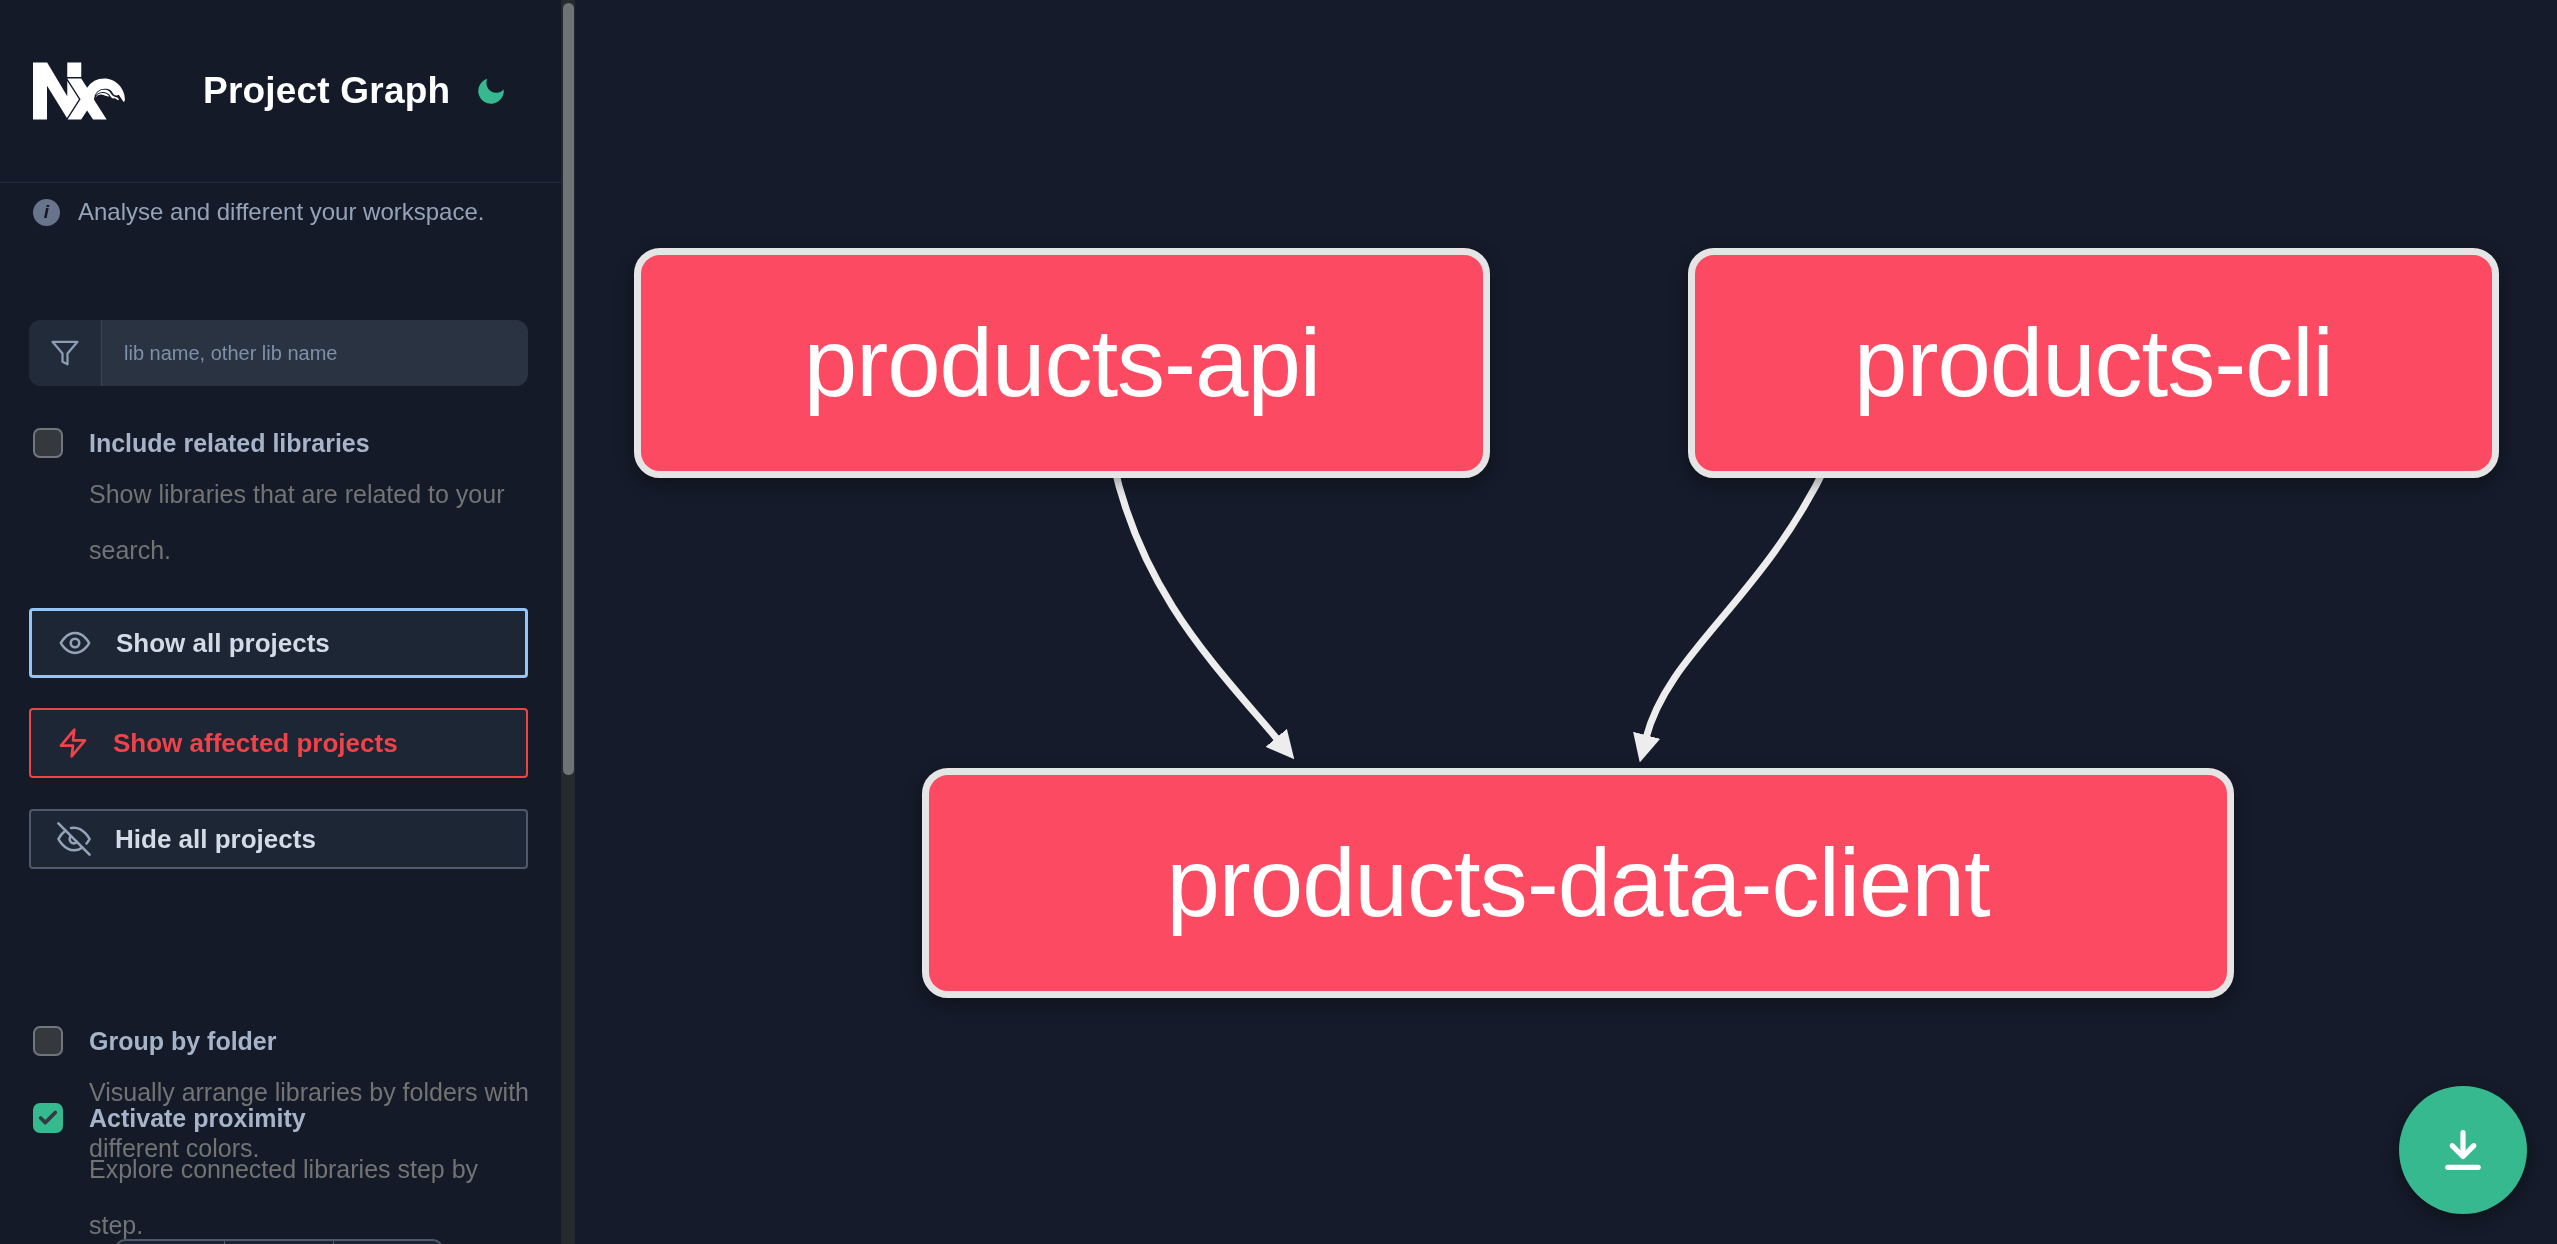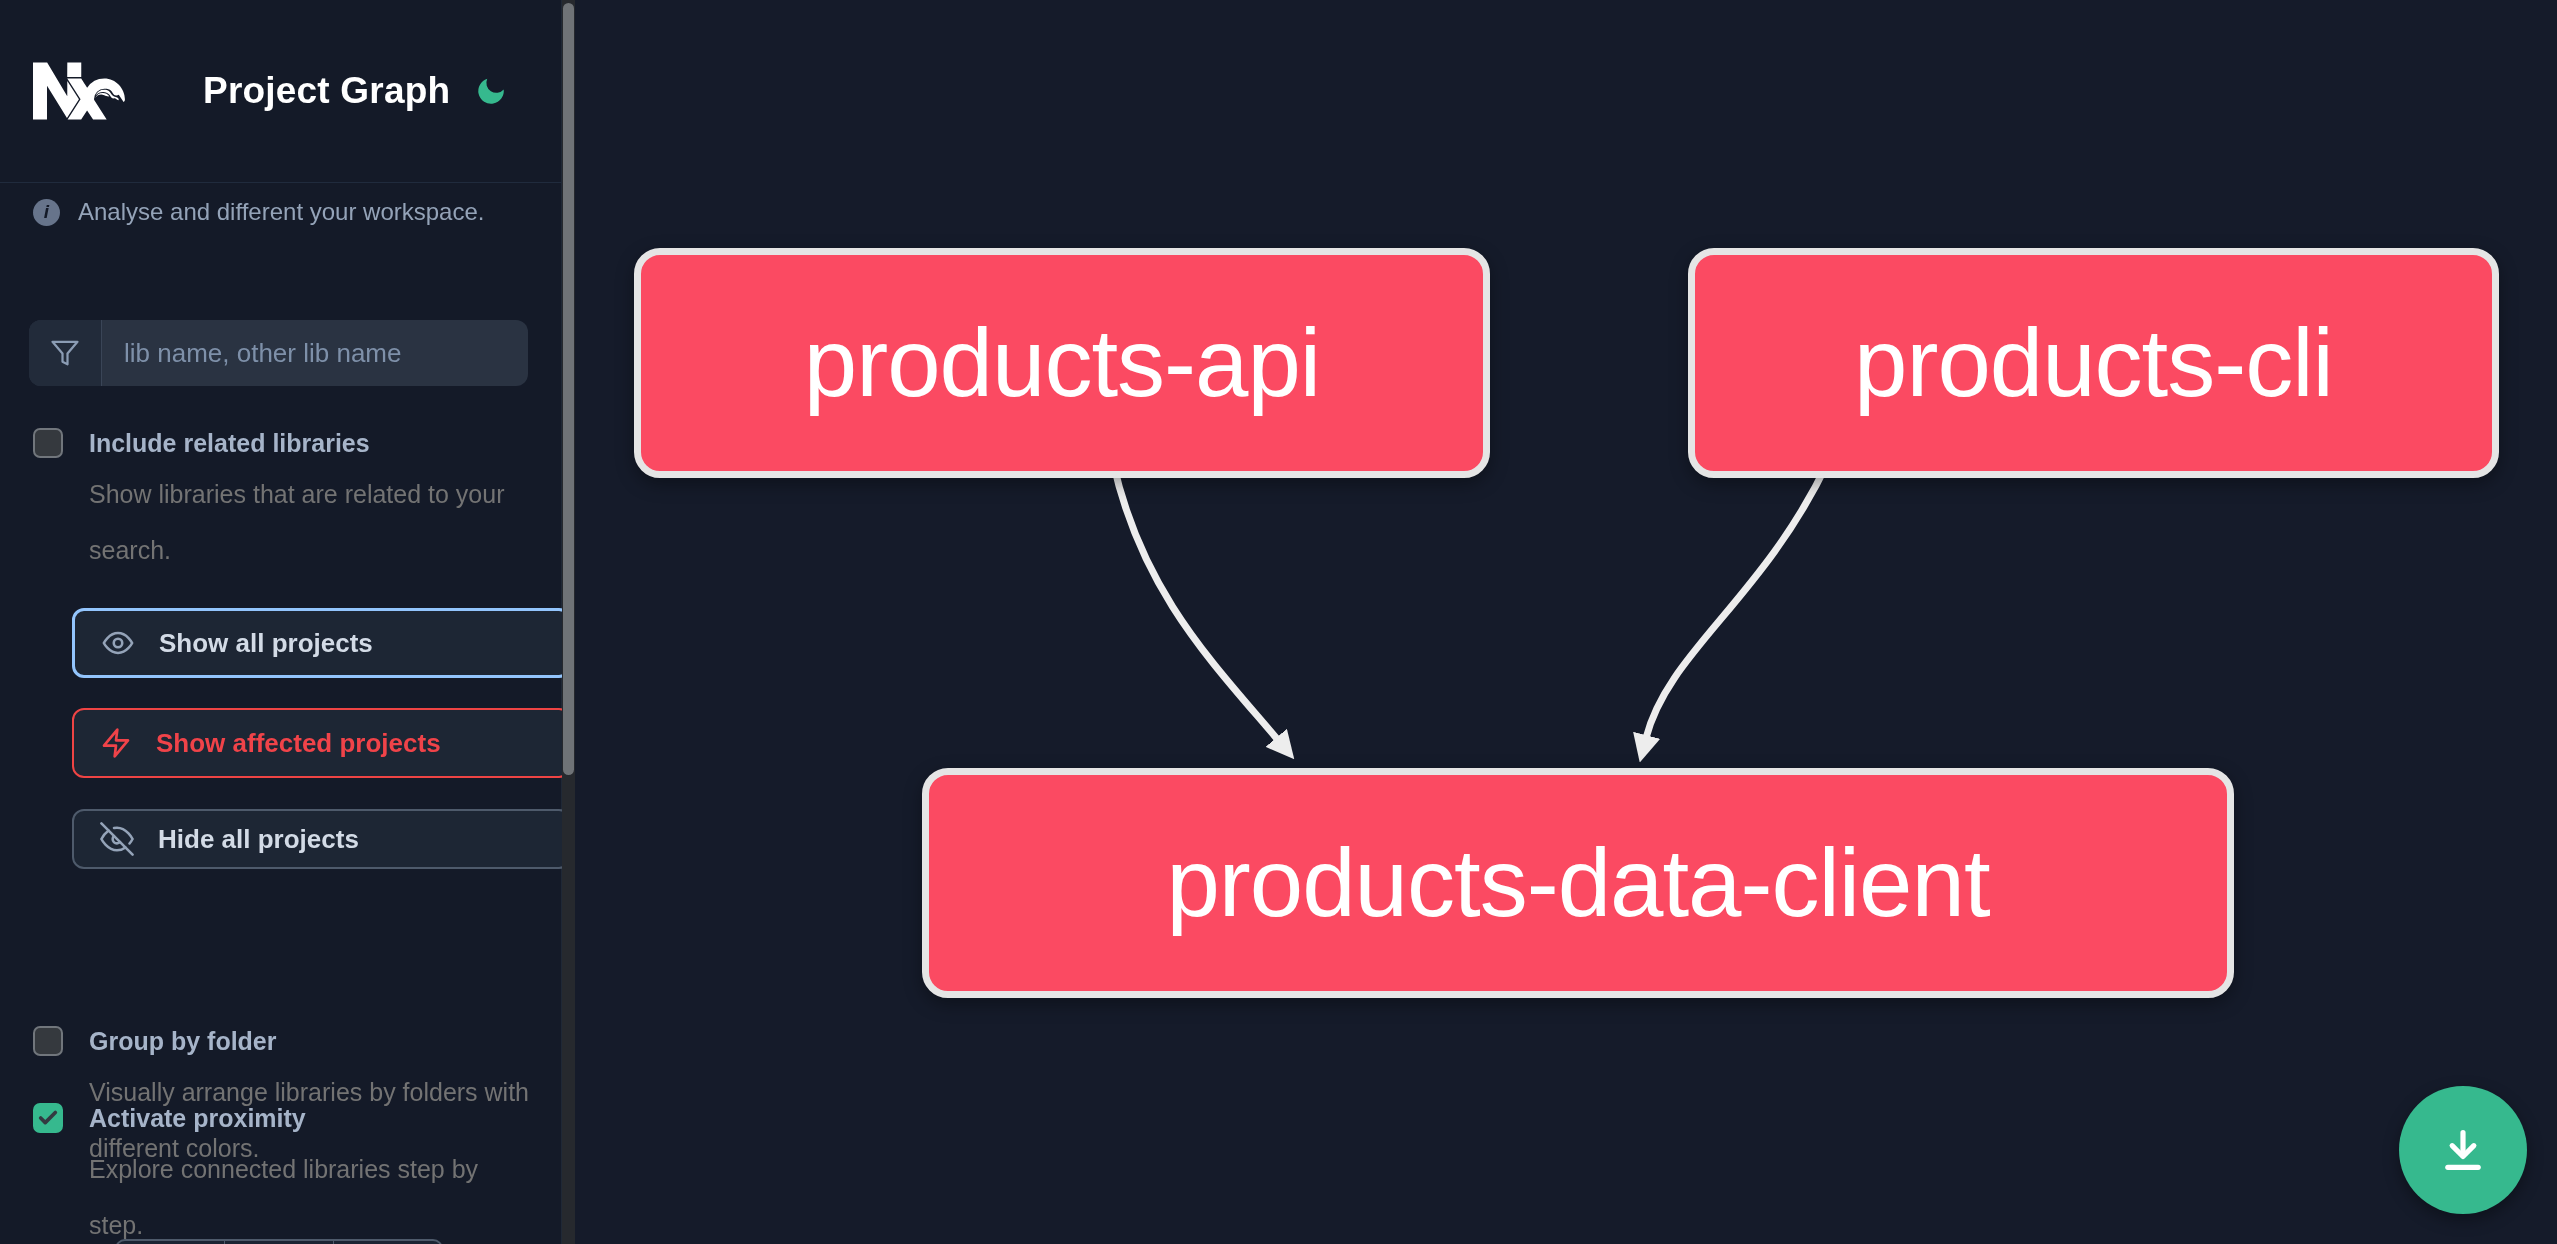--- a/index.html
+++ b/index.html
@@ -21,38 +21,38 @@
   .info-badge{width:27px;height:27px;border-radius:50%;background:#67748b;color:#141a28;
               display:flex;align-items:center;justify-content:center;font-size:19px;font-weight:800;
               font-style:italic;flex:0 0 auto;}
   .tagline{color:#94a3b8;font-size:24px;}
   
   .search{position:absolute;left:29px;top:320px;width:499px;height:66px;background:#2a3342;
           border-radius:12px;display:flex;overflow:hidden;}
   .search .icon-cell{width:72px;background:#222b3a;border-right:1px solid #3a4557;
                      display:flex;align-items:center;justify-content:center;flex:0 0 auto;}
   .search input{flex:1;background:transparent;border:none;outline:none;color:#cbd5e1;
-                font-size:26px;padding:0 22px;font-family:"Liberation Sans",sans-serif;}
+                font-size:20px;padding:0 22px;font-family:"Liberation Sans",sans-serif;}
   .search input::placeholder{color:#7e90a9;opacity:1;}
   
   .check-row{position:absolute;left:33px;width:500px;display:grid;
              grid-template-columns:30px 1fr;column-gap:26px;}
   .checkbox{width:30px;height:30px;box-sizing:border-box;border-radius:7px;background:#35393e;
             border:2px solid #71767c;cursor:pointer;display:flex;align-items:center;
             justify-content:center;margin-top:1px;}
   .checkbox svg{display:none;width:22px;height:22px;}
   .checkbox.checked{background:var(--accent-green,#36b98e);border-color:var(--accent-green,#36b98e);}
   .checkbox.checked svg{display:block;}
   .check-label{font-size:25px;font-weight:700;color:#a6b4c9;line-height:32px;}
   .check-desc{grid-column:2;font-size:25px;color:#737373;line-height:56px;margin-top:7px;}
   
   .side-btn{position:absolute;left:29px;width:499px;height:70px;box-sizing:border-box;
-            background:#1d2634;border-radius:12px;display:flex;align-items:center;gap:24px;
+            background:#1d2634;border-radius:4px;display:flex;align-items:center;gap:24px;
             padding:12px 26px;font-size:26px;font-weight:700;color:#d3dbe6;cursor:pointer;
-            border:2px solid #4e5a6b;font-family:"Liberation Sans",sans-serif;margin-left:43px;}
+            border:2px solid #4e5a6b;font-family:"Liberation Sans",sans-serif;}
   .side-btn.focused{border:3px solid var(--focus-blue,#93c5fd);}
   .side-btn.affected{border-color:var(--affected-red,#ef4444);color:#f04349;}
   .side-btn svg{flex:0 0 auto;}
   
   .bottom-control{position:absolute;left:115px;top:1239px;width:328px;height:40px;display:flex;
                   background:#1b2433;border:2px solid #4e5a6b;border-radius:10px 10px 0 0;
                   box-sizing:border-box;overflow:hidden;}
   .bottom-control .seg{flex:1;border-right:1px solid #4e5a6b;}
   .bottom-control .seg:last-child{border-right:none;}
   

